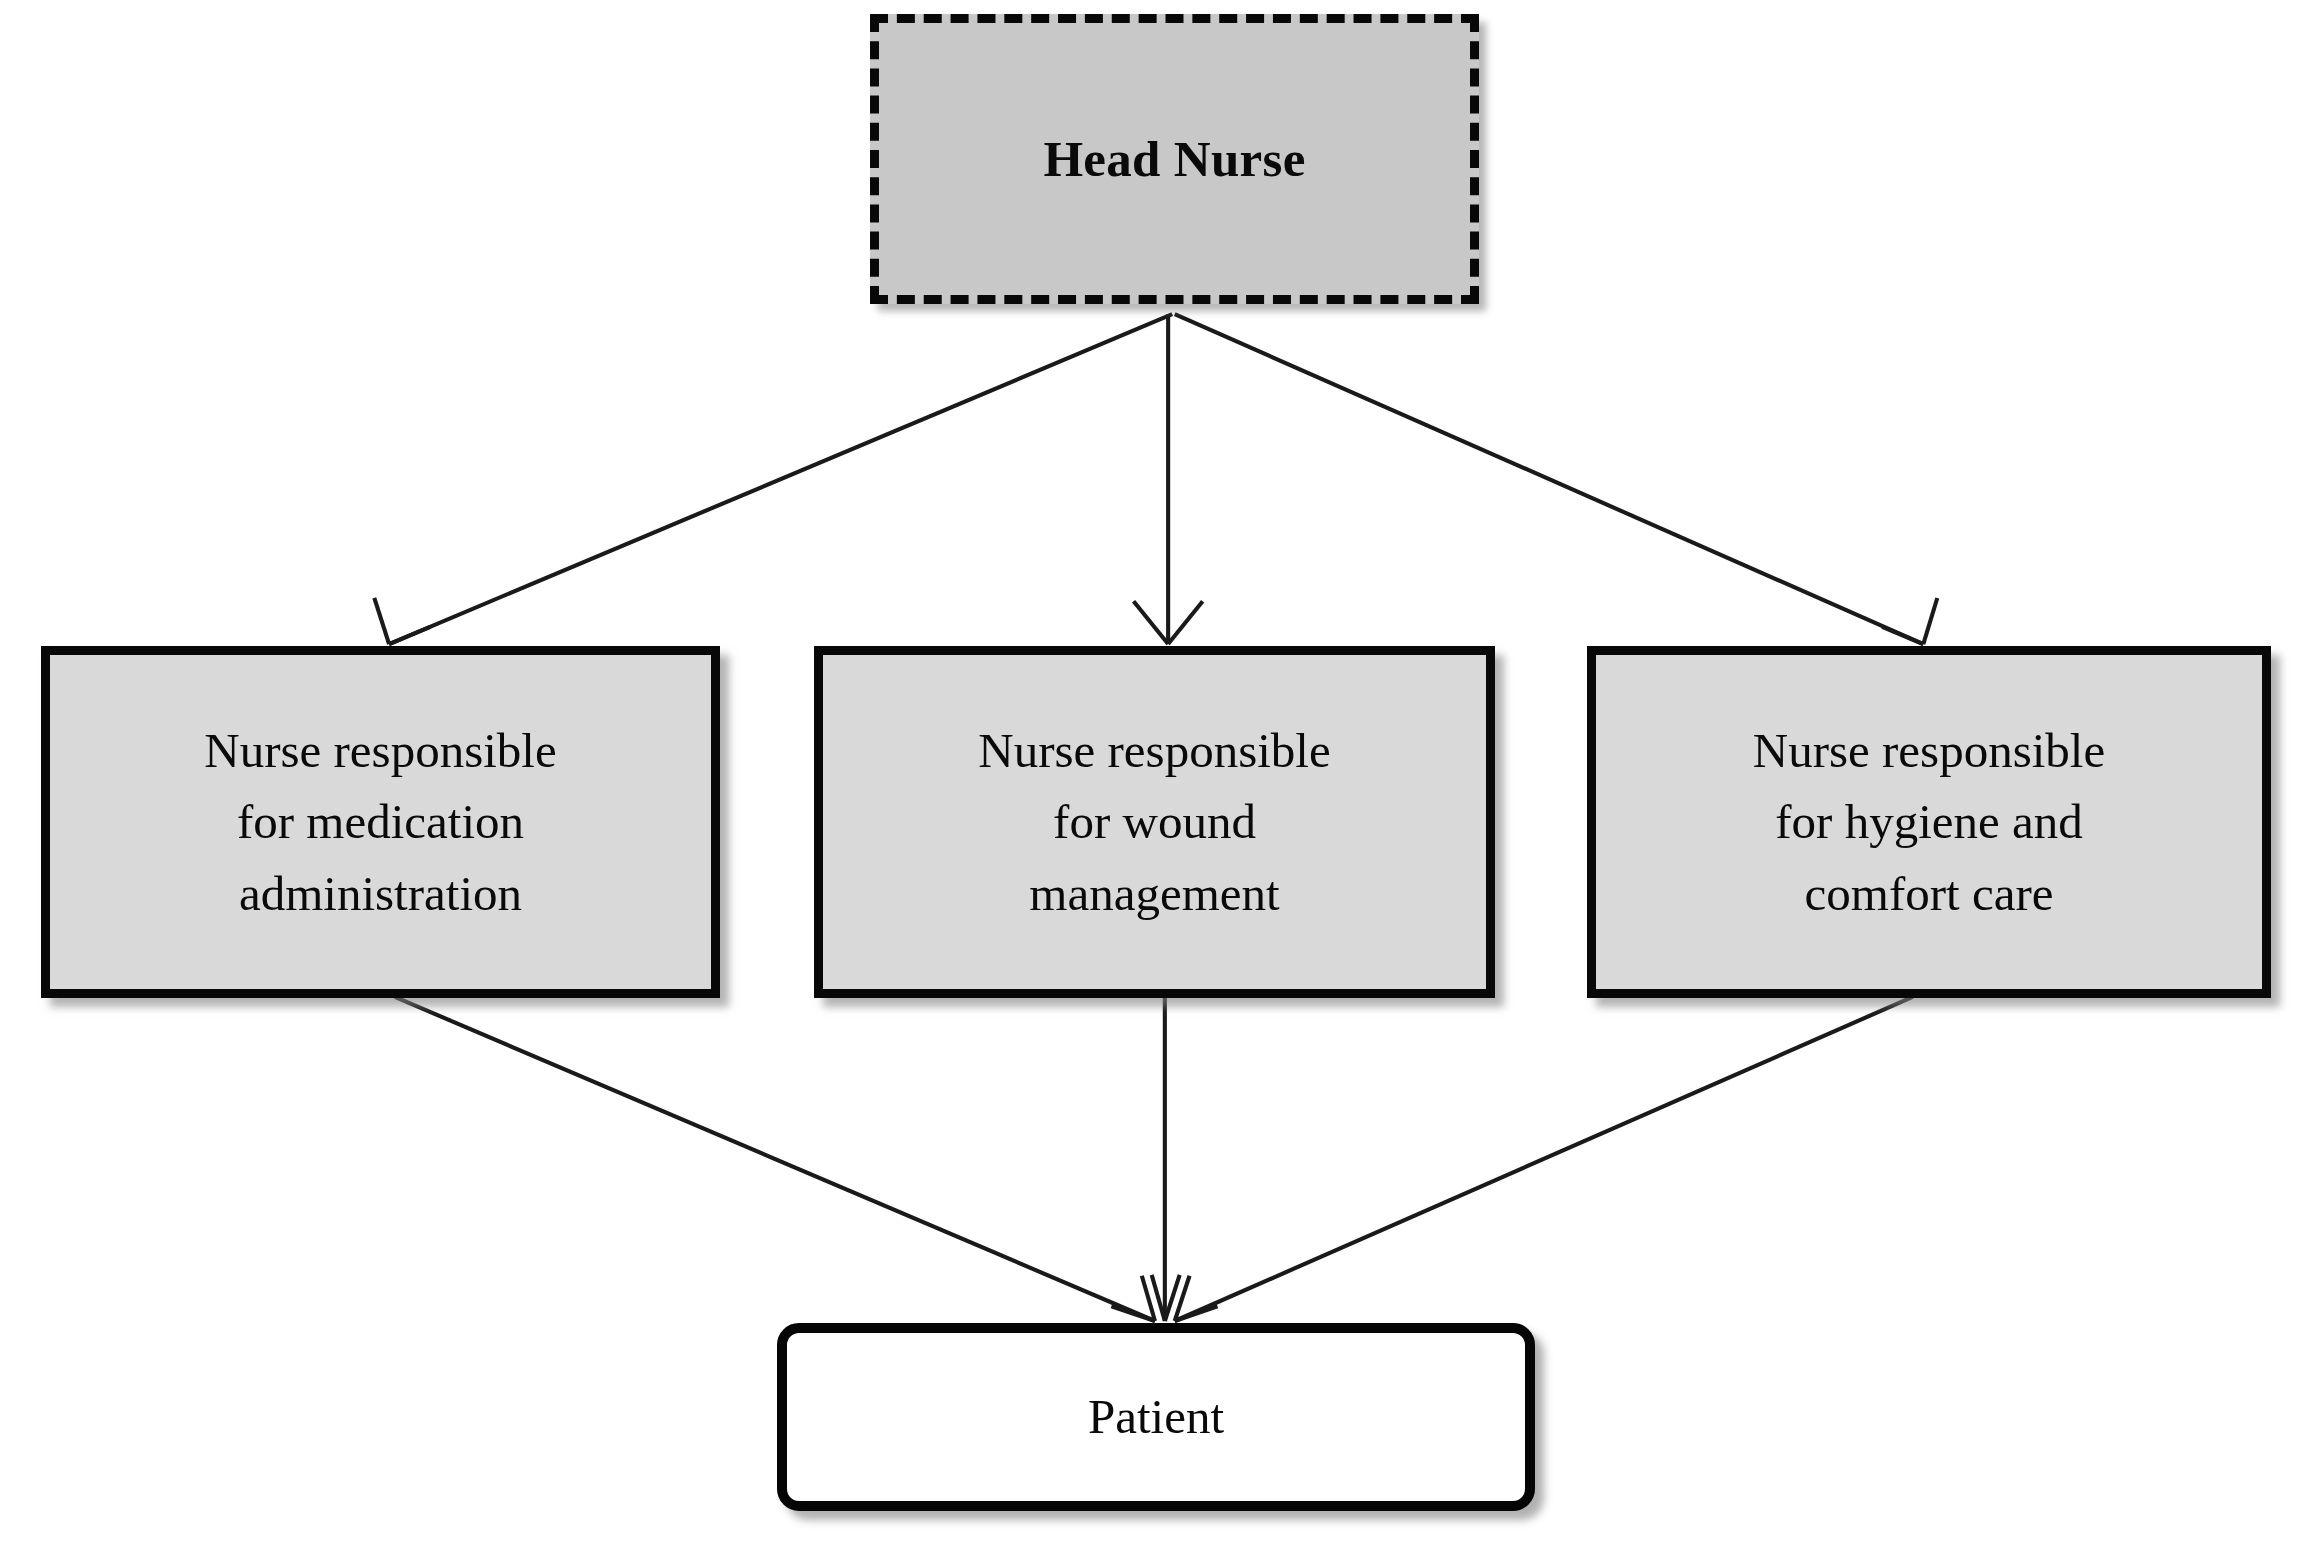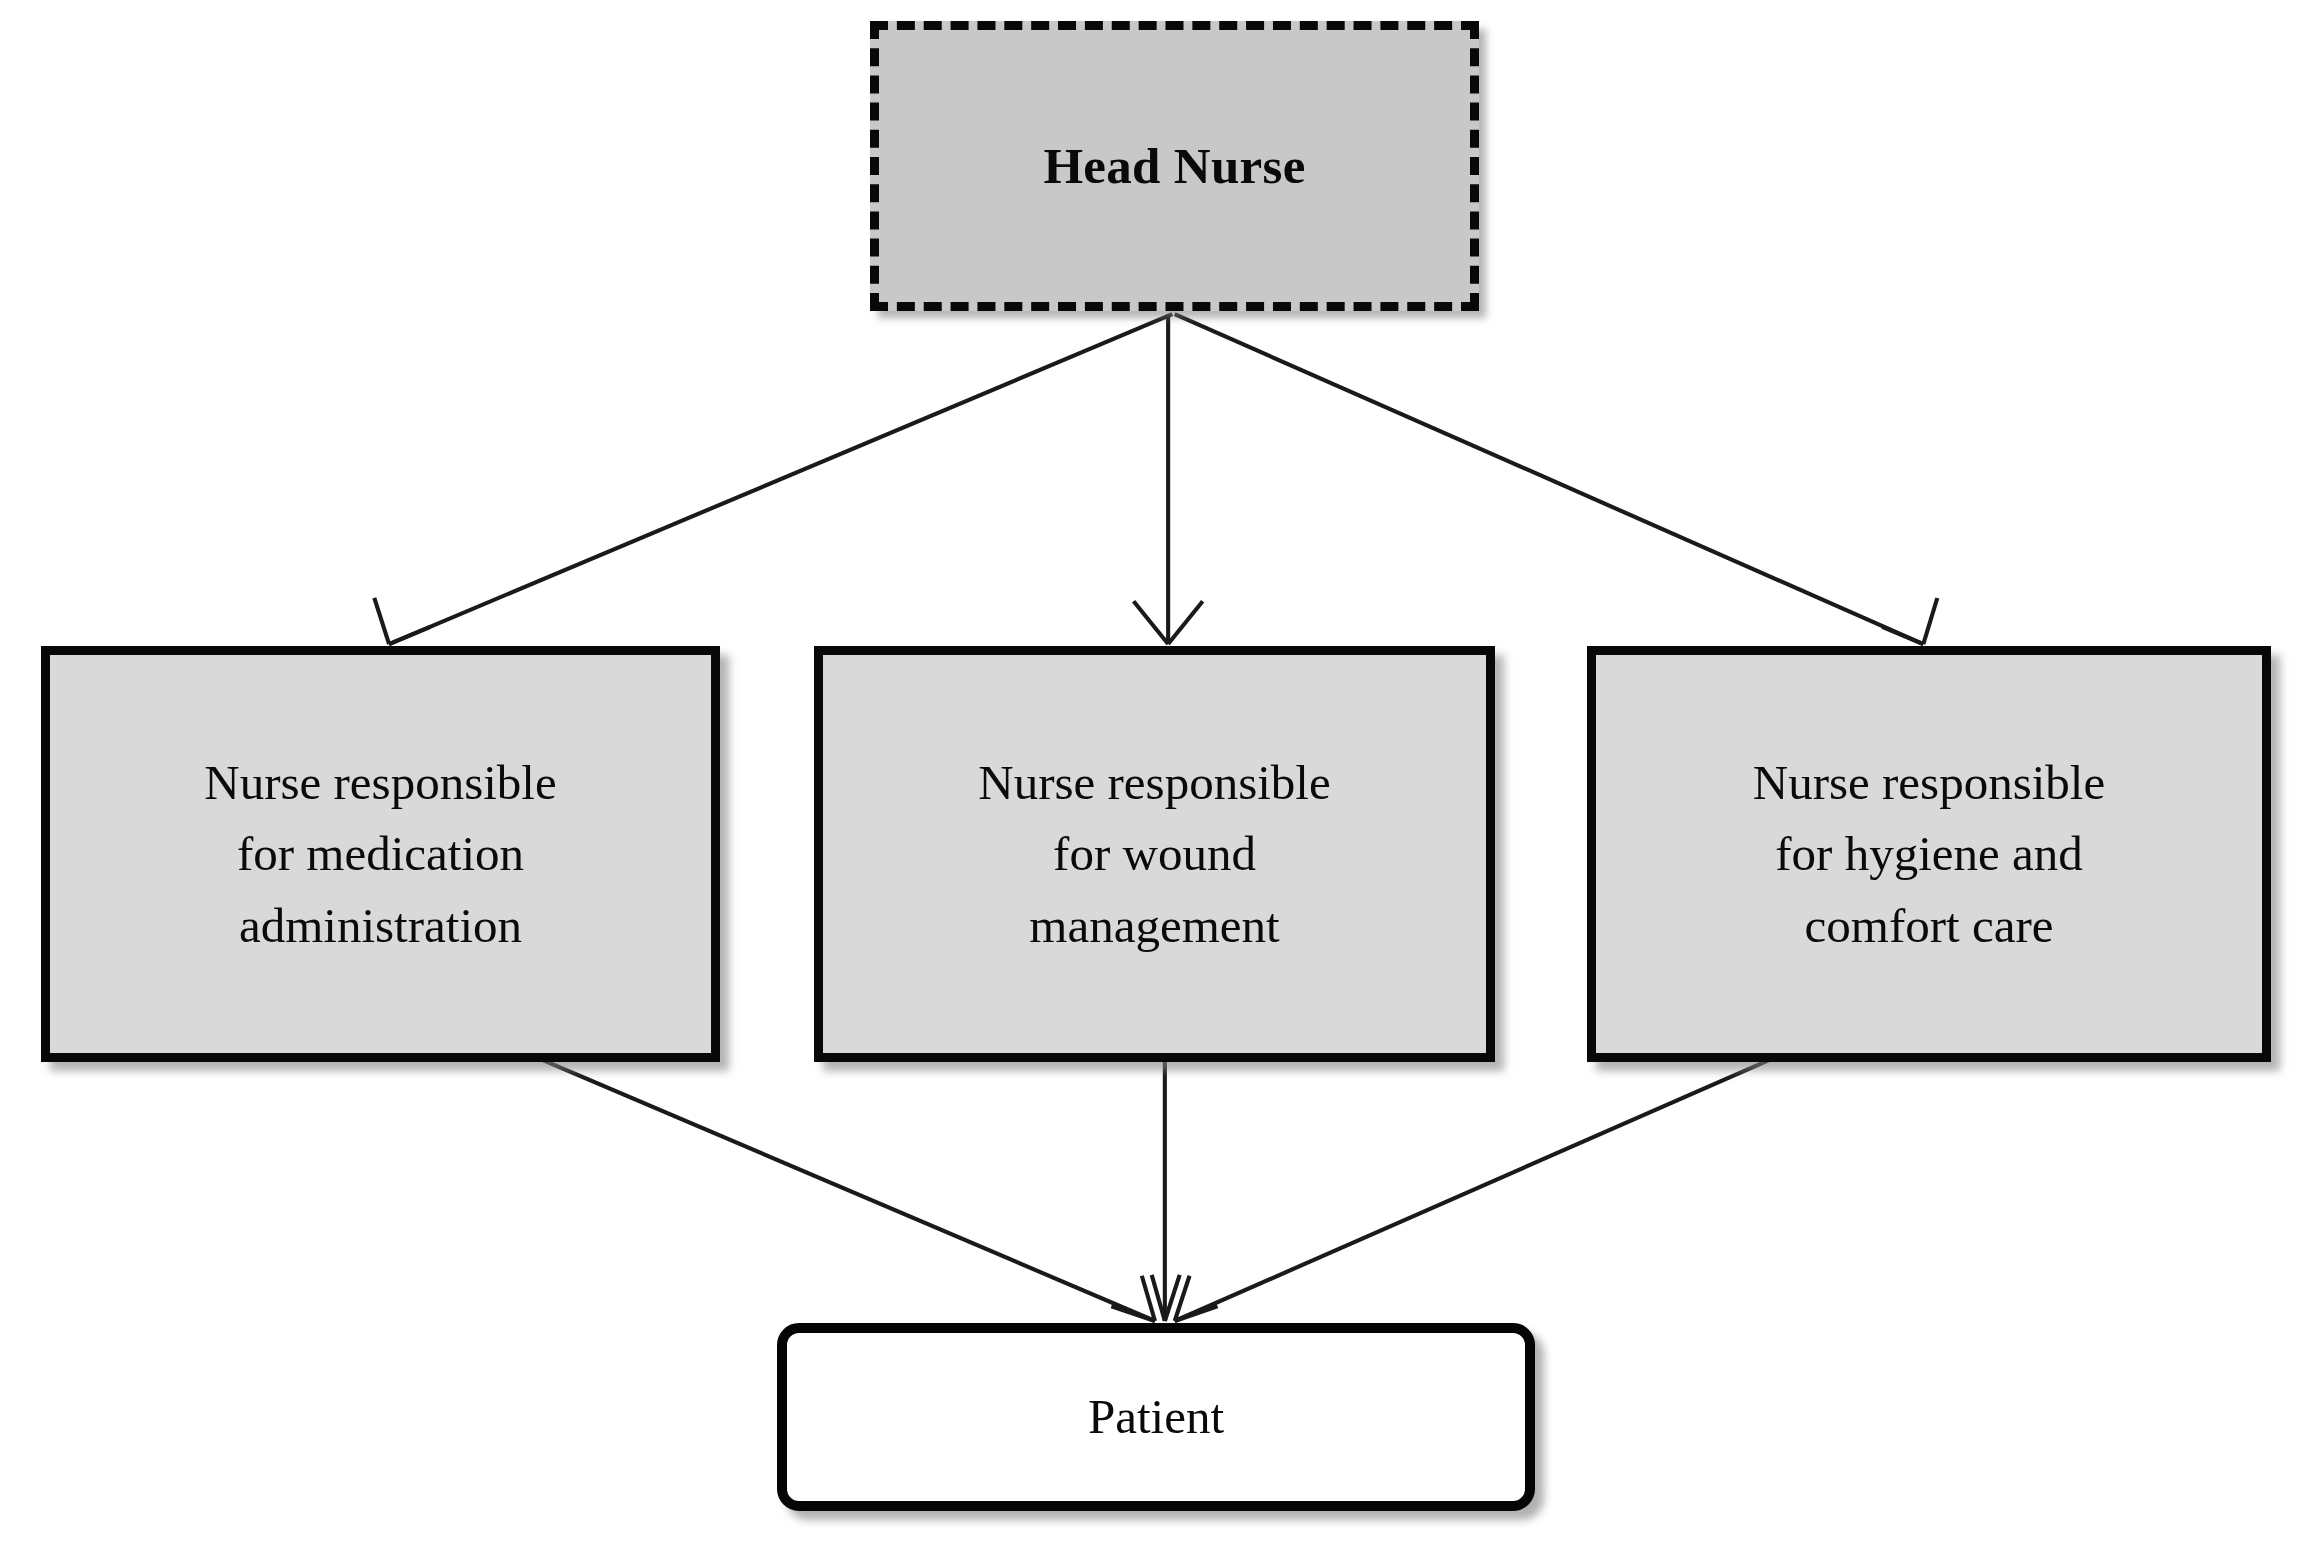--- a/index.html
+++ b/index.html
@@ -35,38 +35,38 @@
   }
   .node-label {
     display: block;
     width: 100%;
     white-space: pre-line;
   }
 
   
   #node-head-nurse {
     left: 870px;
-    top: 21px;
+    top: 14px;
     width: 609px;
     height: 290px;
     background: #c8c8c8;
     border: 9px dashed #080808;
     box-shadow: 8.2px 8.2px 7.4px rgba(120,120,120,0.55);
   }
   #node-head-nurse .node-label {
     font-size: 51px;
     font-weight: bold;
     line-height: 1.18;
     letter-spacing: 0.3px;
   }
 
   
   .node-role {
     top: 646px;
-    height: 416px;
+    height: 352px;
     background: #d9d9d9;
     border: 9px solid #080808;
     box-shadow: 9px 9px 8.2px rgba(130,130,130,0.6);
   }
   .node-role .node-label {
     font-size: 49px;
     font-weight: normal;
     line-height: 1.45;
     padding: 0 21.4px;
   }

